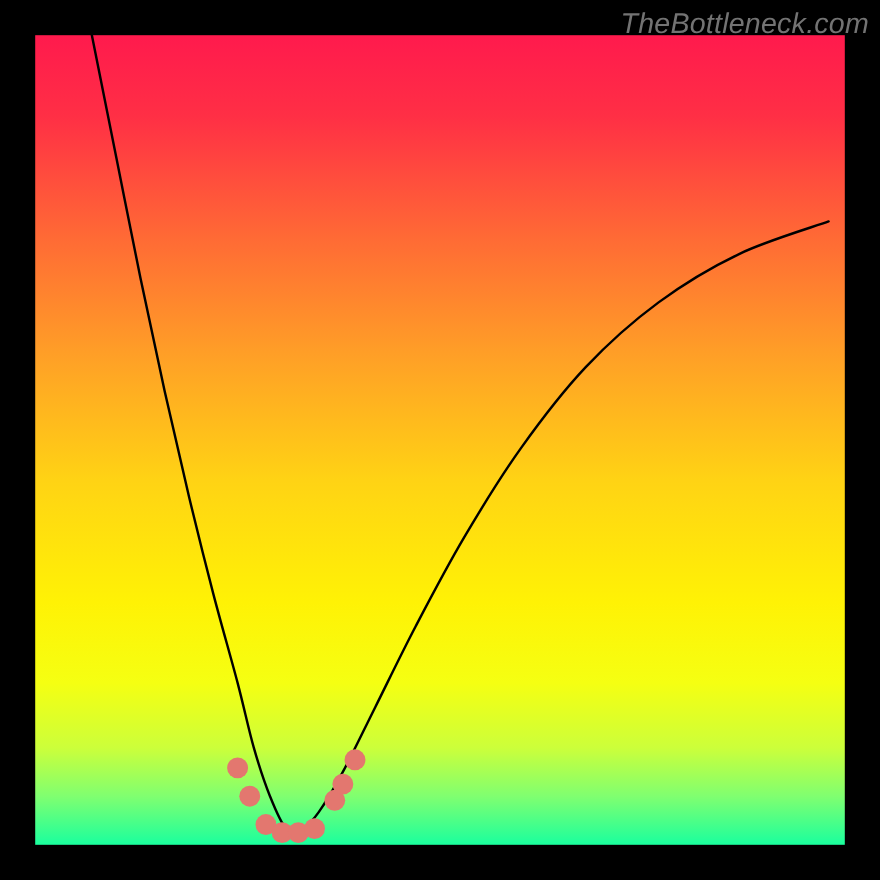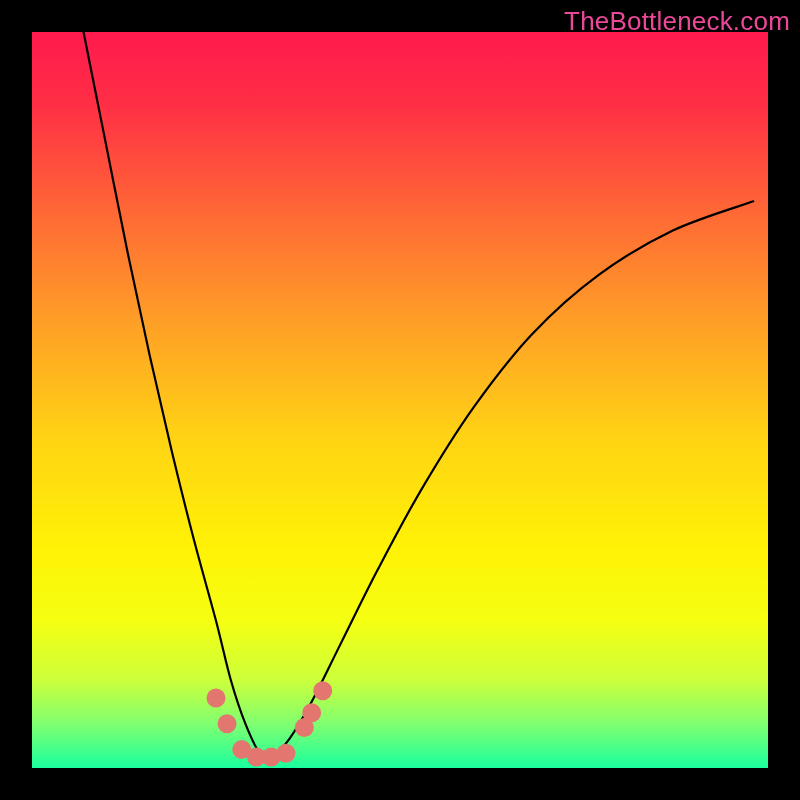--- a/index.html
+++ b/index.html
@@ -13,25 +13,26 @@
   }
   .frame {
     position: absolute;
     inset: 0;
     background: #000;
   }
   .watermark {
     position: absolute;
     top: 6px;
     right: 10px;
-    color: #ec4899;
+    color: #737373;
     font-size: 26px;
     letter-spacing: 0.2px;
     font-weight: 400;
     user-select: none;
+    font-style: italic;
   }
   svg {
     position: absolute;
     left: 0;
     top: 0;
   }
 </style>
 </head>
 <body>
 

